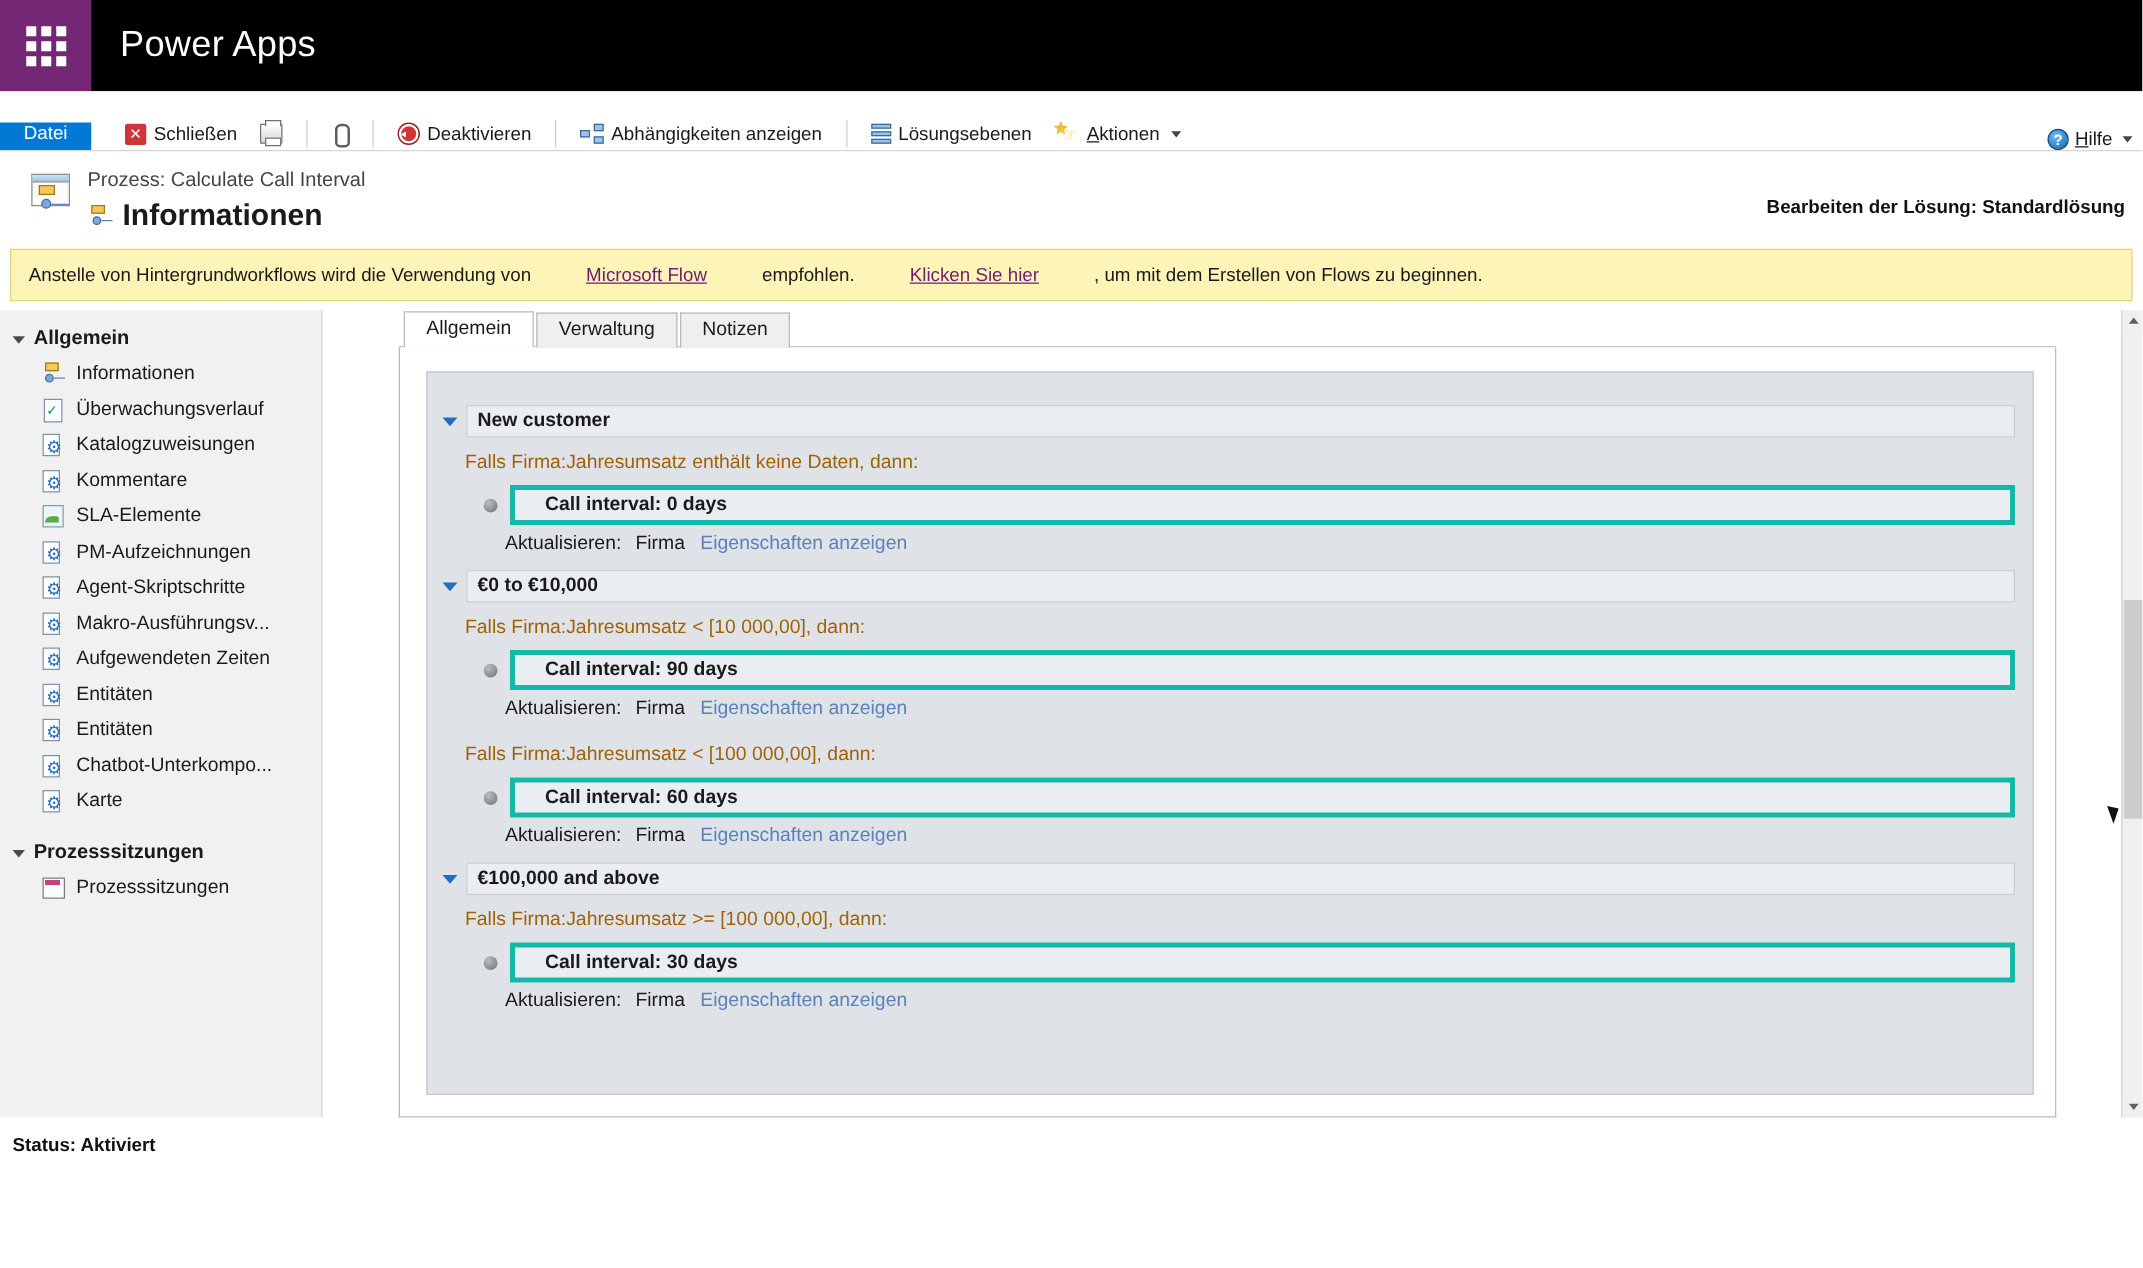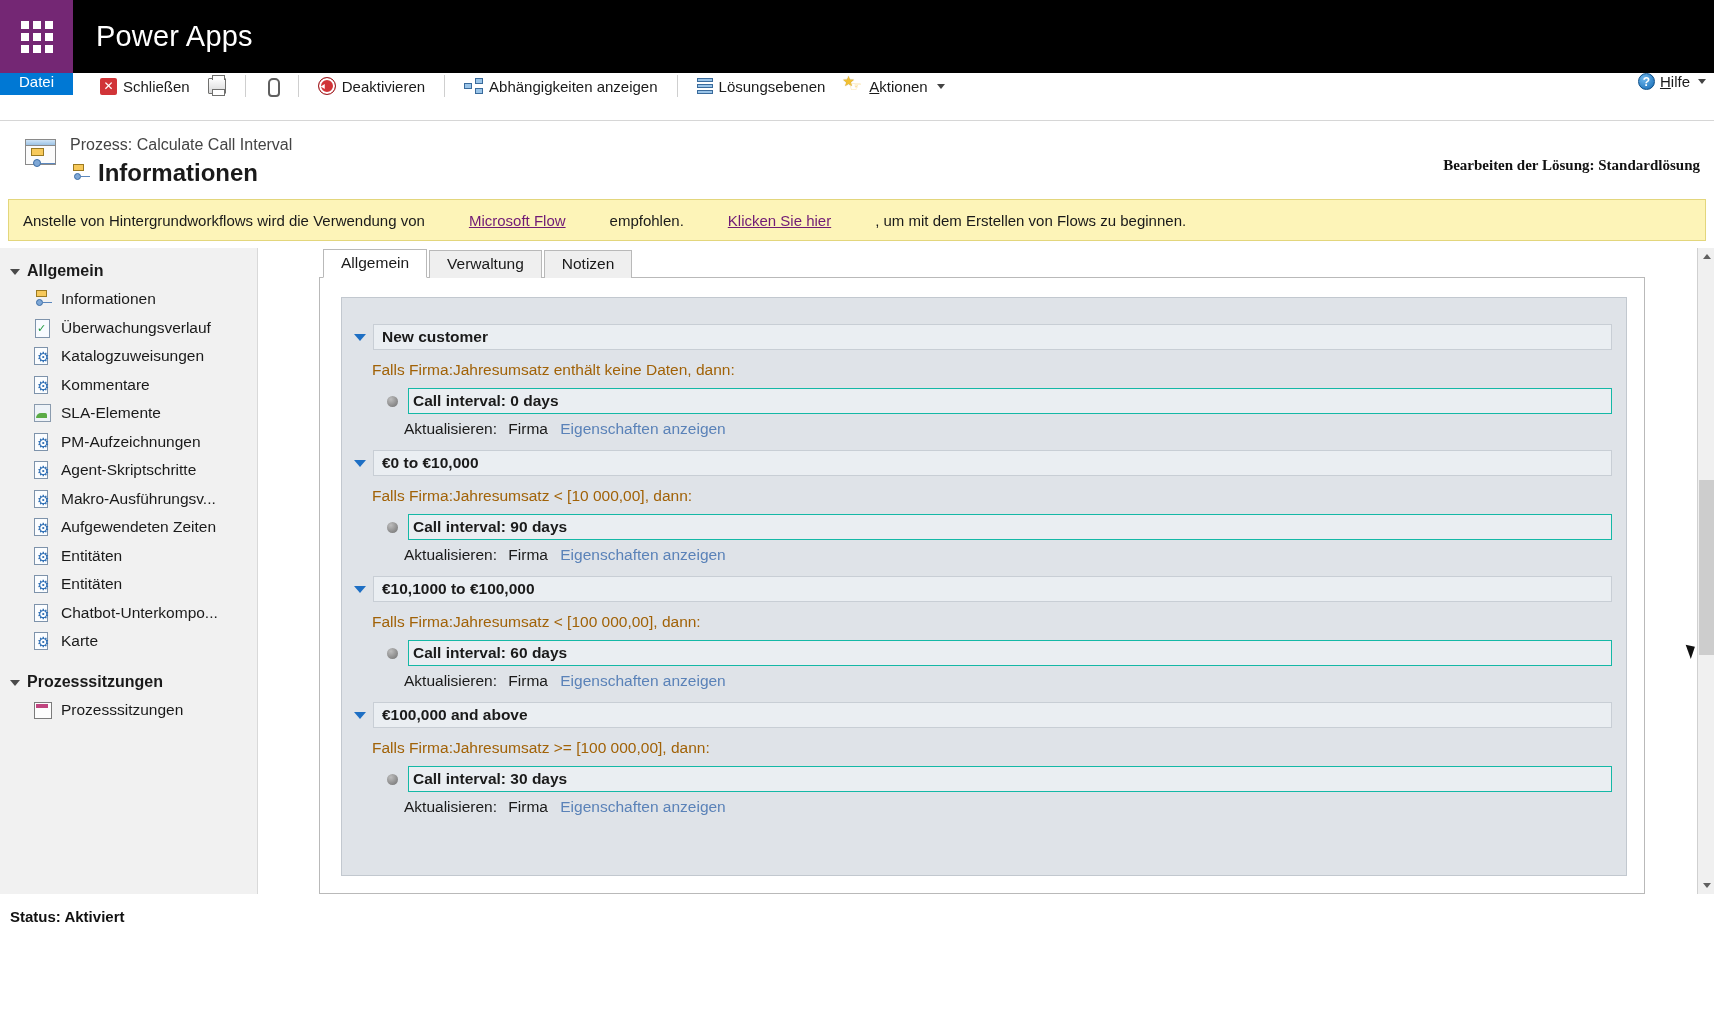--- a/index.html
+++ b/index.html
@@ -43,21 +43,21 @@
     letter-spacing: 0.2px;
     white-space: nowrap;
   }
 
   
   .ribbon {
     height: 48px;
     background: #ffffff;
     border-bottom: 1px solid #d6d6d6;
     display: flex;
-    align-items: flex-start;
+    align-items: flex-end;
     position: relative;
   }
   .file-tab {
     background: #0078d4;
     color: #ffffff;
     width: 73px;
     display: flex; align-items: flex-end; justify-content: center;
     padding-bottom: 5px;
     font-size: 15px;
     cursor: pointer;
@@ -240,21 +240,20 @@
     line-height: 28px;
   }
   .solution-label {
     position: absolute;
     right: 14px;
     top: 36px;
     font-size: 15px;
     font-weight: bold;
     color: #111111;
     white-space: nowrap;
-    font-family: Liberation Serif, serif;
   }
 
   
   .banner {
     margin: 6px 8px 0 8px;
     background: #fdf4b8;
     border: 1px solid #e3d67c;
     padding: 11px 14px;
     font-size: 15px;
     color: #1a1a1a;
@@ -428,24 +427,24 @@
     padding-left: 33px;
   }
   .bullet {
     width: 11px; height: 11px; border-radius: 50%;
     background: radial-gradient(circle at 35% 30%, #bdbdbd, #6f6f6f);
     flex: 0 0 11px;
   }
   .rule-action {
     flex: 1 1 auto;
     background: #eaeef2;
-    border: 1px solid #14b8a6;
+    border: 4px solid #14b8a6;
     font-weight: bold;
     font-size: 15.5px;
-    padding: 3px 4px;
+    padding: 3px 24px;
     color: #1a1a1a;
     min-width: 0;
     white-space: nowrap;
     overflow: hidden;
   }
   .rule-update {
     font-size: 15.5px;
     color: #1a1a1a;
     padding: 6px 0 10px 50px;
   }
@@ -747,24 +746,20 @@
             <span class="rule-action">Call interval: 90 days</span>
           </div>
           <div class="rule-update">
             <span>Aktualisieren:</span>
             <span style="margin-left:7px;">Firma</span>
             <span class="lnk">Eigenschaften anzeigen</span>
           </div>
         </div>
 
         <div class="rule-group">
-          <div class="rule-head">
-            <span class="rule-tri"></span>
-            <span class="rule-title">€10,1000 to €100,000</span>
-          </div>
           <div class="rule-cond">Falls Firma:Jahresumsatz &lt; [100 000,00], dann:</div>
           <div class="rule-action-row">
             <span class="bullet"></span>
             <span class="rule-action">Call interval: 60 days</span>
           </div>
           <div class="rule-update">
             <span>Aktualisieren:</span>
             <span style="margin-left:7px;">Firma</span>
             <span class="lnk">Eigenschaften anzeigen</span>
           </div>

